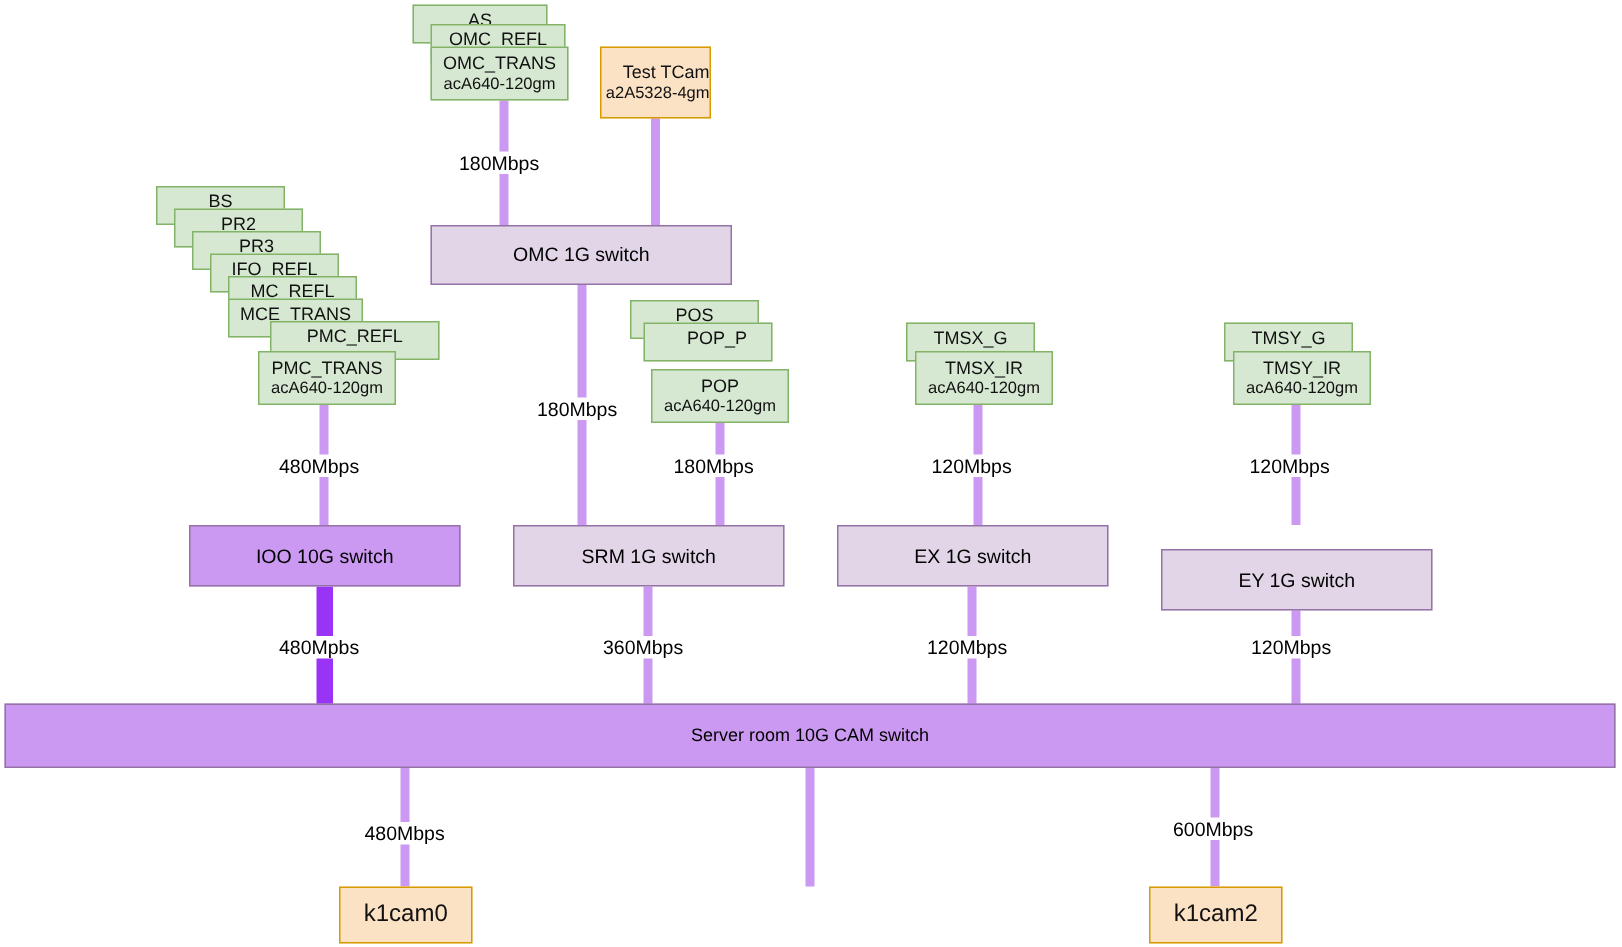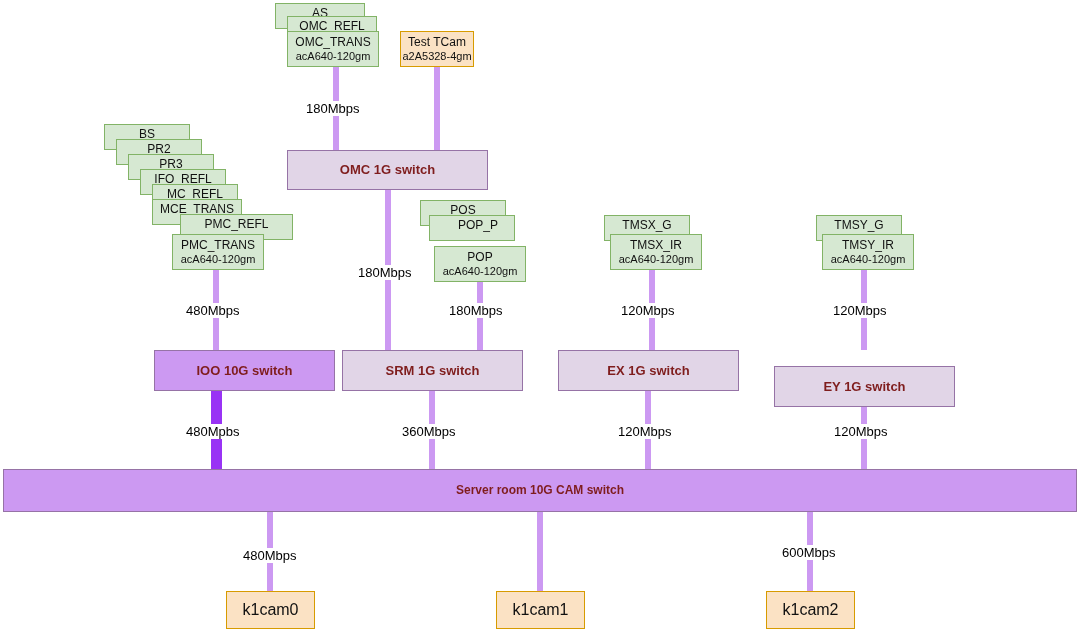--- a/index.html
+++ b/index.html
@@ -74,27 +74,25 @@
     color: #111111;
   }
   .tcam .model {
     font-size: 11px;
   }
   
   .switch {
     background: #e1d5e7;
     border: 1px solid #9673a6;
     font-size: 13px;
-    color: #7f1d1d;
-    font-weight: bold;
+    color: #000000;
   }
   .switch.accent {
     background: #cc99f2;
     border: 1px solid #9673a6;
-    margin-left: 28px;
   }
   .switch.wide {
     background: #cc99f2;
     border: 1px solid #9673a6;
     font-size: 12px;
   }
   
   .host {
     background: #fbe2c4;
     border: 1px solid #d79b00;
@@ -149,21 +147,21 @@
     <span>AS</span>
   </div>
   <div class="cam-layer" style="left:287px; top:16px; width:90px; height:26px;">
     <span>OMC_REFL</span>
   </div>
   <div class="node cam" style="left:287px; top:31px; width:92px; height:36px;">
     <span>OMC_TRANS</span>
     <span class="model">acA640-120gm</span>
   </div>
 
-  <div class="node tcam" style="left:400px; top:31px; width:74px; height:36px;">
+  <div class="node tcam" style="left:400px; top:31px; width:74px; height:48px;align-items:flex-end;">
     <span>Test TCam</span>
     <span class="model">a2A5328-4gm</span>
   </div>
 
   <div class="bw" style="left:303px; top:101px;">180Mbps</div>
 
   <div class="node switch" style="left:287px; top:150px; width:201px; height:40px;">
     <span>OMC 1G switch</span>
   </div>
 
@@ -247,20 +245,17 @@
   <div class="node switch wide" style="left:3px; top:469px; width:1074px; height:43px;">
     <span>Server room 10G CAM switch</span>
   </div>
 
   <div class="bw" style="left:240px; top:548px;">480Mbps</div>
   <div class="bw" style="left:779px; top:545px;">600Mbps</div>
 
   <div class="node host" style="left:226px; top:591px; width:89px; height:38px;">
     <span>k1cam0</span>
   </div>
-  <div class="node host" style="left:496px; top:591px; width:89px; height:38px;">
-    <span>k1cam1</span>
-  </div>
   <div class="node host" style="left:766px; top:591px; width:89px; height:38px;">
     <span>k1cam2</span>
   </div>
 
 </div>
 
 </body></html>

